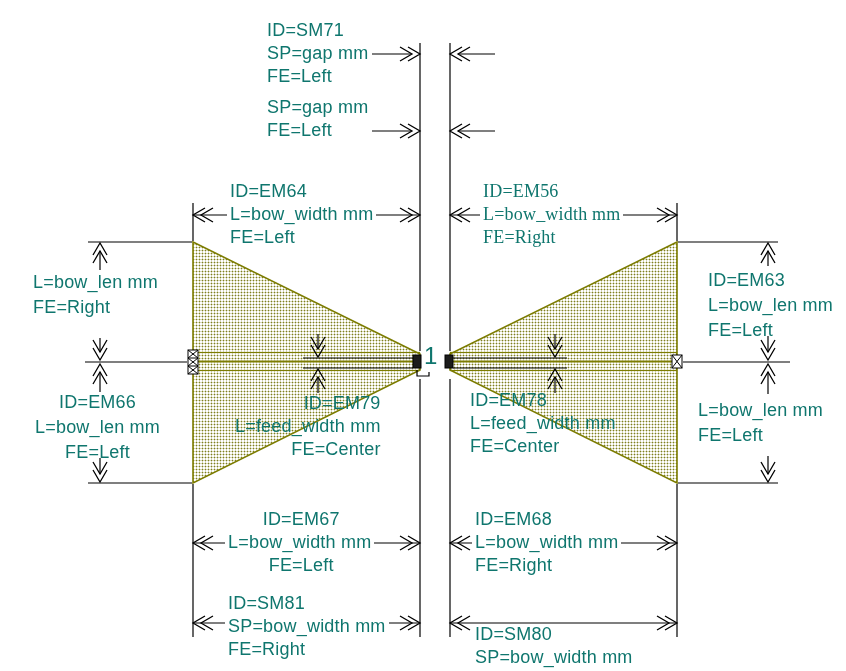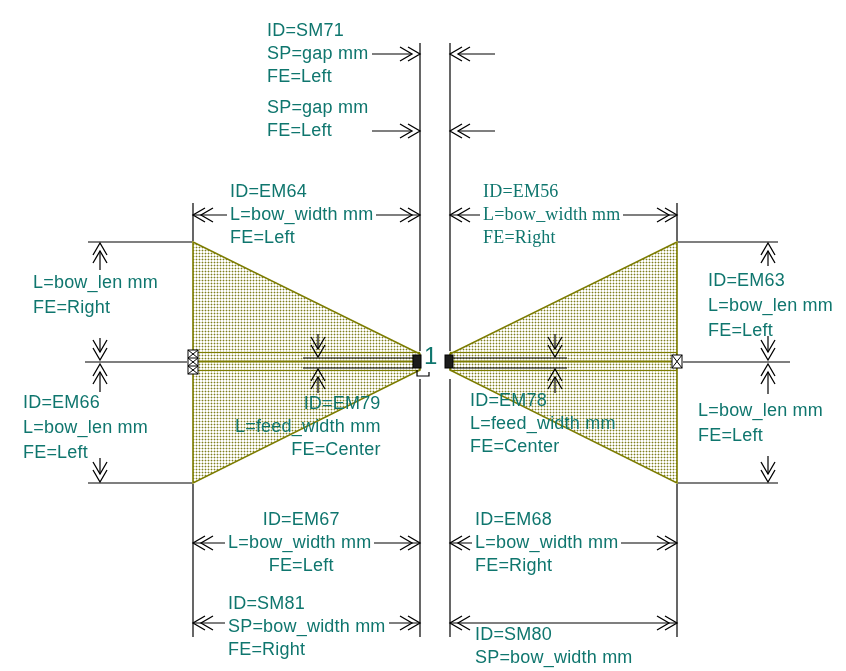--- a/index.html
+++ b/index.html
@@ -202,21 +202,21 @@
 
   <div class="lbl lbl-tall" style="left:33px;top:270px;">
     <span>L=bow_len mm</span>
     <span>FE=Right</span>
   </div>
   <div class="lbl lbl-tall" style="left:698px;top:268px;margin-left:10px;">
     <span>ID=EM63</span>
     <span>L=bow_len mm</span>
     <span>FE=Left</span>
   </div>
-  <div class="lbl lbl-tall" style="left:23px;top:390px;">
+  <div class="lbl lbl-tall" style="left:35px;top:390px;text-align:center;">
     <span>ID=EM66</span>
     <span>L=bow_len mm</span>
     <span>FE=Left</span>
   </div>
   <div class="lbl lbl-tall" style="left:698px;top:398px;">
     <span>L=bow_len mm</span>
     <span>FE=Left</span>
   </div>
 
   <div class="lbl" style="left:235px;top:392px;text-align:right;">

